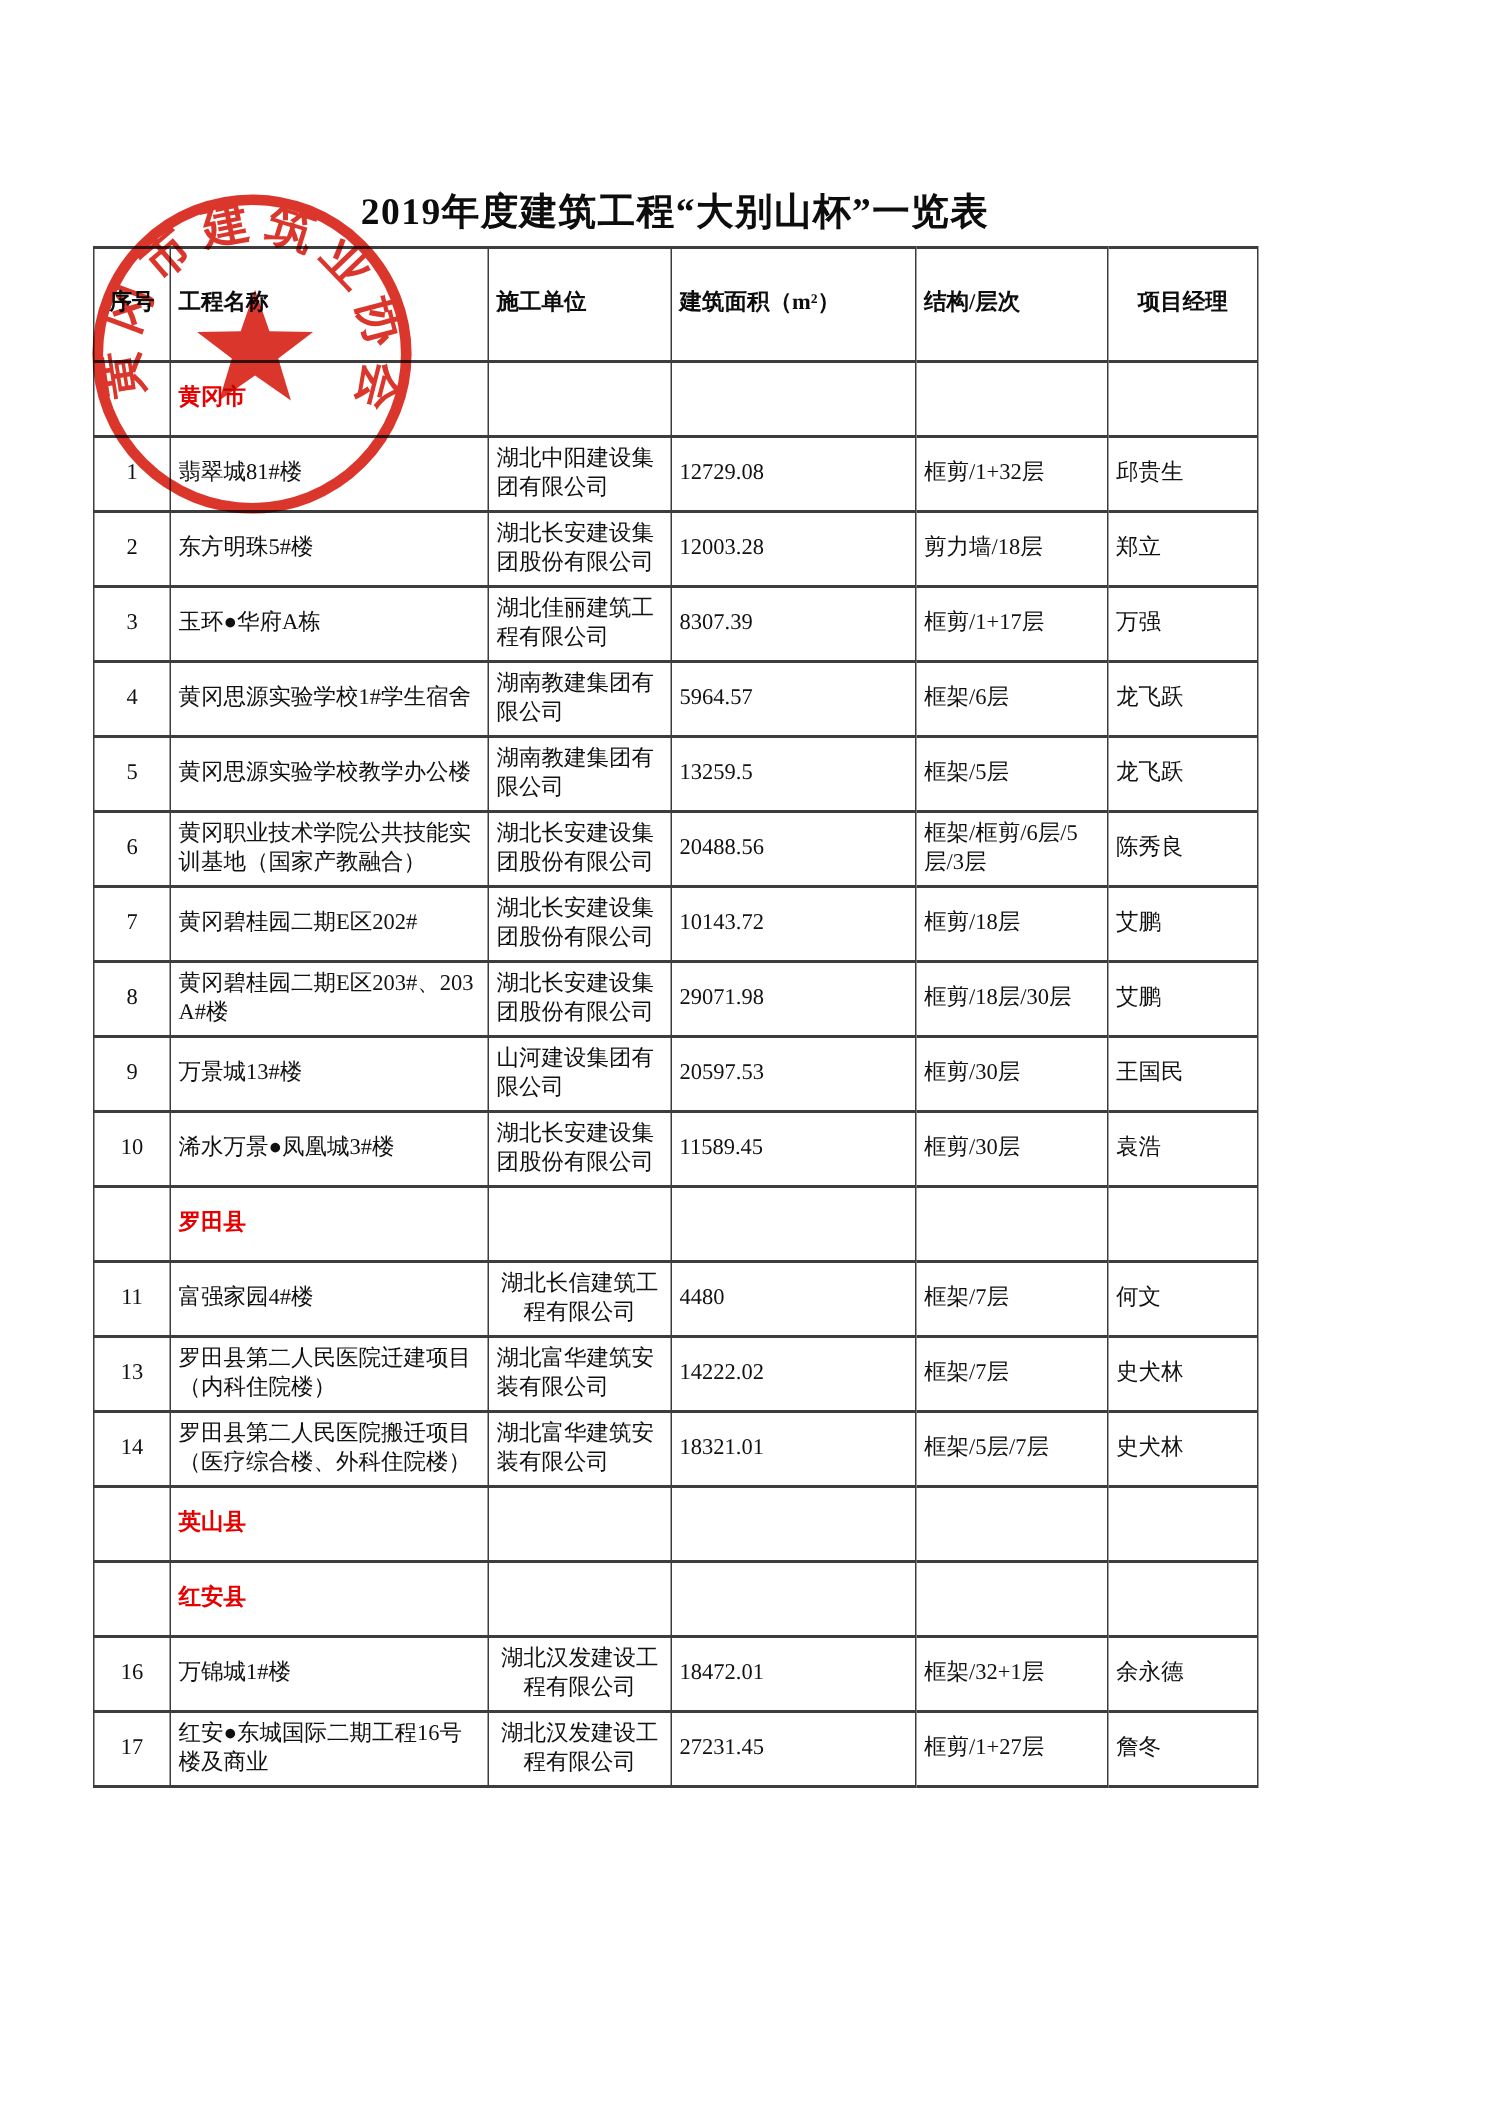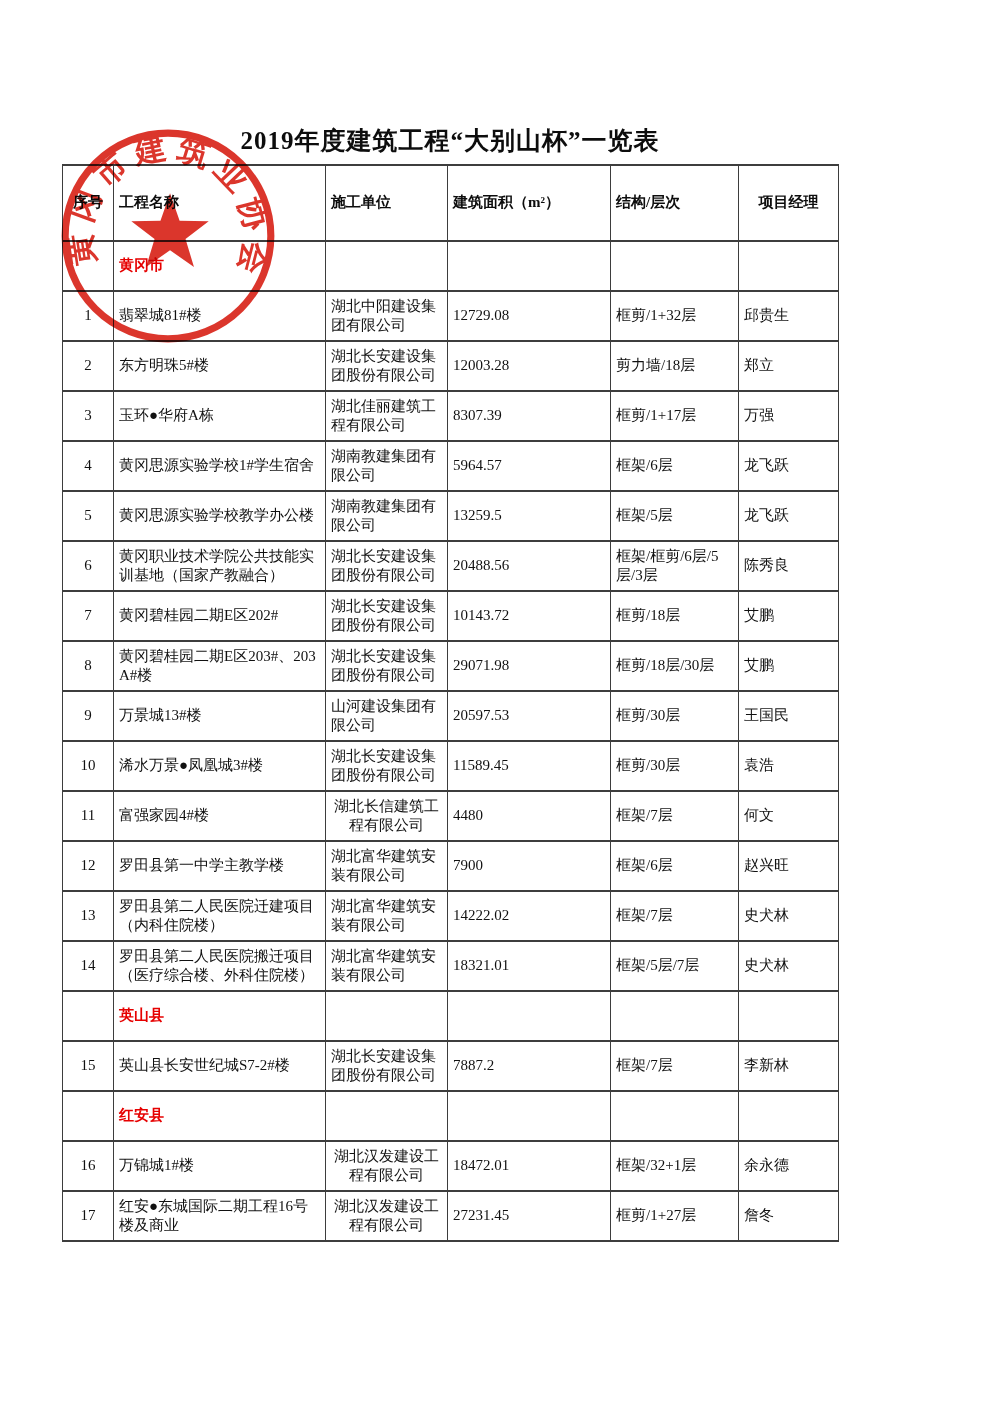--- a/index.html
+++ b/index.html
@@ -175,36 +175,36 @@
     </tr>
         <tr>
       <td class="c-num">10</td>
       <td class="c-name">浠水万景●凤凰城3#楼</td>
       <td class="c-company">湖北长安建设集团股份有限公司</td>
       <td class="c-area">11589.45</td>
       <td class="c-structure">框剪/30层</td>
       <td class="c-manager">袁浩</td>
     </tr>
         <tr>
+      <td class="c-num"></td>
+      <td class="c-name section-label">罗田县</td>
+      <td></td>
+      <td></td>
+      <td></td>
+      <td></td>
+    </tr>
+        <tr>
       <td class="c-num">11</td>
       <td class="c-name">富强家园4#楼</td>
       <td class="c-company center">湖北长信建筑工程有限公司</td>
       <td class="c-area">4480</td>
       <td class="c-structure">框架/7层</td>
       <td class="c-manager">何文</td>
     </tr>
         <tr>
-      <td class="c-num">12</td>
-      <td class="c-name">罗田县第一中学主教学楼</td>
-      <td class="c-company">湖北富华建筑安装有限公司</td>
-      <td class="c-area">7900</td>
-      <td class="c-structure">框架/6层</td>
-      <td class="c-manager">赵兴旺</td>
-    </tr>
-        <tr>
       <td class="c-num">13</td>
       <td class="c-name">罗田县第二人民医院迁建项目（内科住院楼）</td>
       <td class="c-company">湖北富华建筑安装有限公司</td>
       <td class="c-area">14222.02</td>
       <td class="c-structure">框架/7层</td>
       <td class="c-manager">史犬林</td>
     </tr>
         <tr>
       <td class="c-num">14</td>
       <td class="c-name">罗田县第二人民医院搬迁项目（医疗综合楼、外科住院楼）</td>
@@ -213,28 +213,20 @@
       <td class="c-structure">框架/5层/7层</td>
       <td class="c-manager">史犬林</td>
     </tr>
         <tr>
       <td class="c-num"></td>
       <td class="c-name section-label">英山县</td>
       <td></td>
       <td></td>
       <td></td>
       <td></td>
-    </tr>
-        <tr>
-      <td class="c-num">15</td>
-      <td class="c-name">英山县长安世纪城S7-2#楼</td>
-      <td class="c-company">湖北长安建设集团股份有限公司</td>
-      <td class="c-area">7887.2</td>
-      <td class="c-structure">框架/7层</td>
-      <td class="c-manager">李新林</td>
     </tr>
         <tr>
       <td class="c-num"></td>
       <td class="c-name section-label">红安县</td>
       <td></td>
       <td></td>
       <td></td>
       <td></td>
     </tr>
         <tr>

